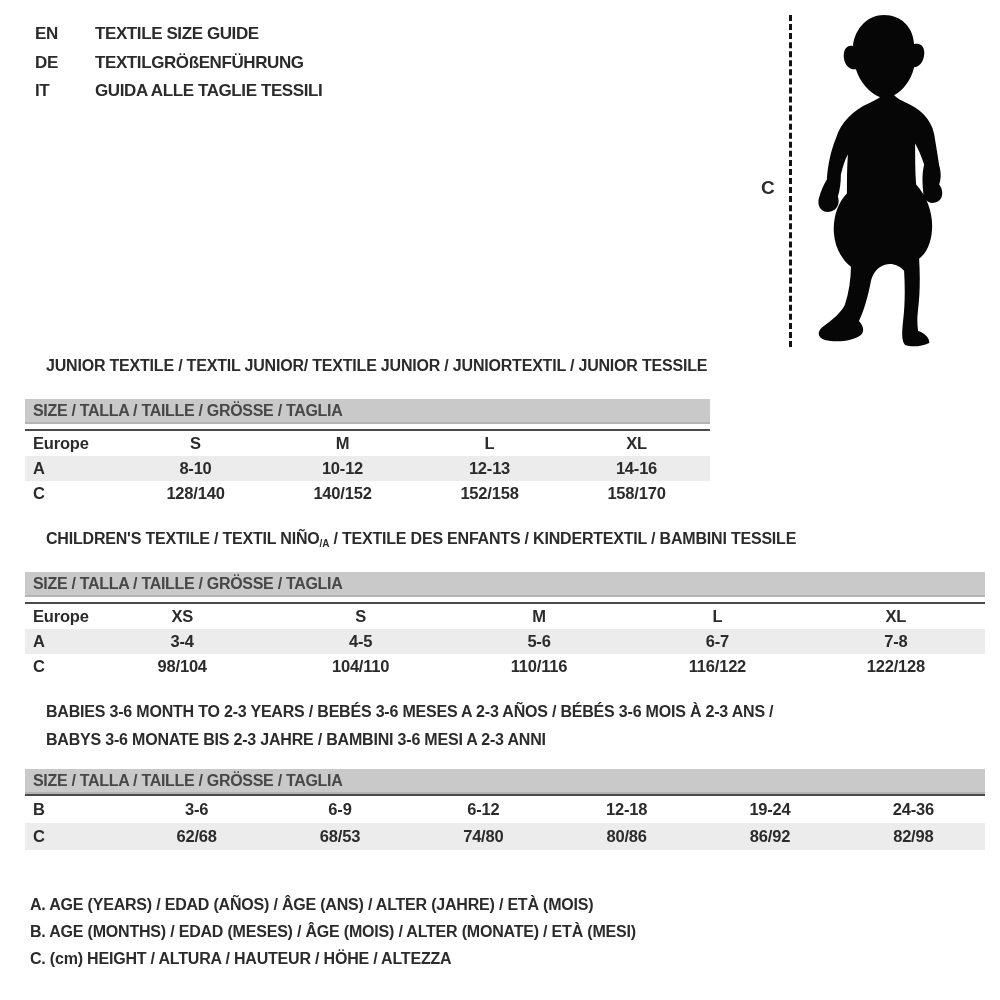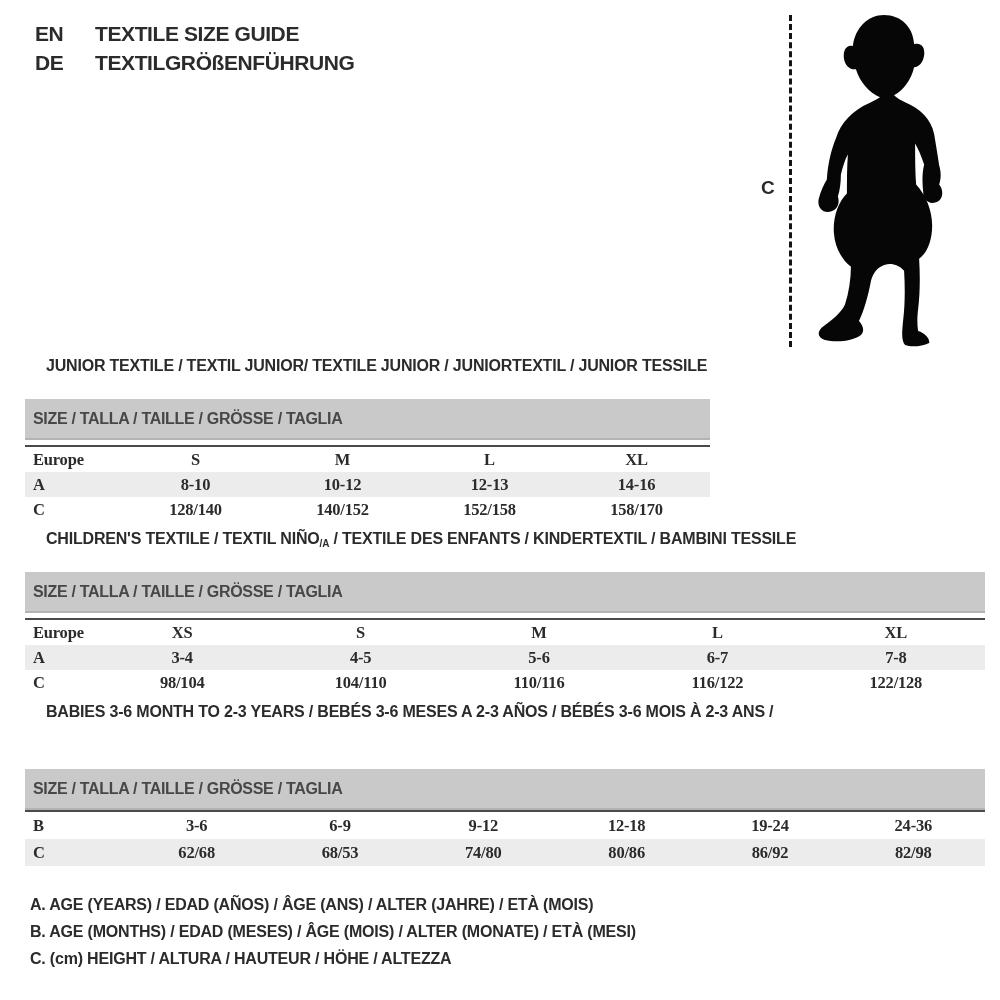--- a/index.html
+++ b/index.html
@@ -2,42 +2,42 @@
 <html><head>
 <meta charset="utf-8">
 <style>
   html,body{margin:0;padding:0;background:#ffffff;}
   .page{
     position:relative;width:1000px;height:1000px;background:#ffffff;overflow:hidden;
     font-family:"Liberation Sans",sans-serif;font-weight:700;color:#2b2b2b;
     -webkit-font-smoothing:antialiased;
   }
   
-  .lang-list{position:absolute;left:35px;top:20px;font-size:21px;letter-spacing:-0.4px;line-height:28.5px;}
+  .lang-list{position:absolute;left:35px;top:20px;font-size:17px;letter-spacing:-0.4px;line-height:28.5px;}
   .lang-row{white-space:nowrap;}
   .lang-code{display:inline-block;width:60px;}
   
   .dash-line{position:absolute;left:789px;top:15px;width:0;height:332px;border-left:3px dashed #141414;}
   .c-label{position:absolute;left:761px;top:177px;font-size:19px;}
   .silhouette{position:absolute;left:806px;top:12px;}
   
   .section-heading{position:absolute;left:30px;font-size:16px;letter-spacing:-0.2px;white-space:nowrap;margin-left:16px;}
   .h1{top:357px;}
   .h2{top:530px;}
   .h3{top:698px;line-height:28px;white-space:normal;width:840px;}
   .sub{font-size:10px;vertical-align:-3px;}
   
   .stable{position:absolute;font-size:16.5px;letter-spacing:-0.2px;}
   .t1{left:25px;top:399px;width:685px;}
   .t2{left:25px;top:572px;width:960px;}
   .t3{left:25px;top:769px;width:960px;}
-  .size-bar{height:41px;background:#c9c9c9;color:#474747;display:flex;align-items:center;
+  .size-bar{height:25px;background:#c9c9c9;color:#474747;display:flex;align-items:center;
             padding-left:8px;font-size:16px;letter-spacing:-0.3px;border-bottom:2px solid #b3b3b3;box-sizing:border-box;}
   .t1 .size-bar,.t2 .size-bar{margin-bottom:5px;}
-  .trow{display:flex;align-items:center;height:25px;font-family:Liberation Serif, serif;}
+  .trow{display:flex;align-items:center;height:25px;}
   .t3 .trow{height:27px;}
   .trow.first{border-top:2px solid #4a4a4a;}
   .trow.shaded{background:#ececec;}
   .tlabel{padding-left:8px;box-sizing:border-box;}
   .t1 .tlabel{width:97px;}
   .t2 .tlabel{width:68px;}
   .t3 .tlabel{width:100px;}
   .tcell{flex:1;text-align:center;}
   
   .footnotes{position:absolute;left:30px;top:891px;font-size:16px;letter-spacing:-0.2px;line-height:27px;}
@@ -46,20 +46,23 @@
 <body>
 
 <div class="page">
 
   <div class="lang-list">
     <div class="lang-row">
       <span class="lang-code">EN</span><span>TEXTILE SIZE GUIDE</span>
     </div>
     <div class="lang-row">
       <span class="lang-code">DE</span><span>TEXTILGRÖßENFÜHRUNG</span>
+    </div>
+    <div class="lang-row">
+      <span class="lang-code">IT</span><span>GUIDA ALLE TAGLIE TESSILI</span>
     </div>
   </div>
 
   <div class="dash-line"></div>
   <div class="c-label">C</div>
   <svg class="silhouette" width="142" height="336" viewBox="0 0 140 335">
     <path fill="#060606" d="
       M77,3
       C94,3 106,15 107,32
       C114,30 118,35 117,43
@@ -159,28 +162,29 @@
         <div class="tcell">98/104</div>
         <div class="tcell">104/110</div>
         <div class="tcell">110/116</div>
         <div class="tcell">116/122</div>
         <div class="tcell">122/128</div>
       </div>
     </div>
 
   <div class="section-heading h3">
     <div>BABIES 3-6 MONTH TO 2-3 YEARS / BEBÉS 3-6 MESES A 2-3 AÑOS / BÉBÉS 3-6 MOIS À 2-3 ANS /</div>
+    <div>BABYS 3-6 MONATE BIS 2-3 JAHRE / BAMBINI 3-6 MESI A 2-3 ANNI</div>
   </div>
   <div class="stable t3">
       <div class="size-bar">SIZE / TALLA / TAILLE / GRÖSSE / TAGLIA</div>
       <div class="trow first">
         <div class="tlabel">B</div>
         <div class="tcell">3-6</div>
         <div class="tcell">6-9</div>
-        <div class="tcell">9-12</div>
+        <div class="tcell">6-12</div>
         <div class="tcell">12-18</div>
         <div class="tcell">19-24</div>
         <div class="tcell">24-36</div>
       </div>
       <div class="trow shaded">
         <div class="tlabel">C</div>
         <div class="tcell">62/68</div>
         <div class="tcell">68/53</div>
         <div class="tcell">74/80</div>
         <div class="tcell">80/86</div>

